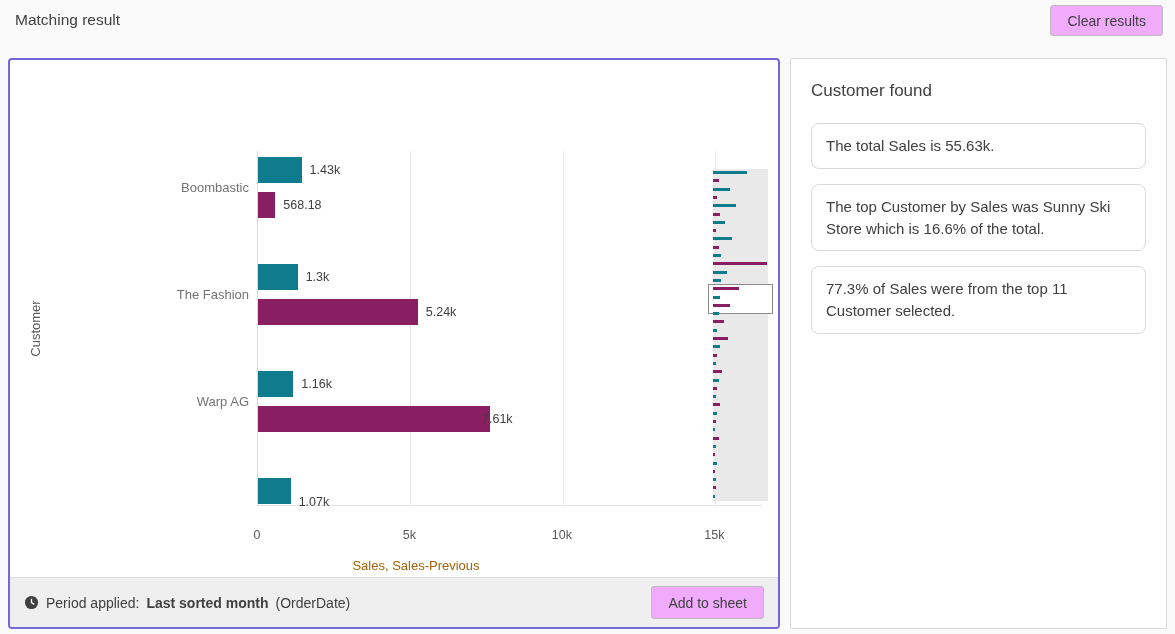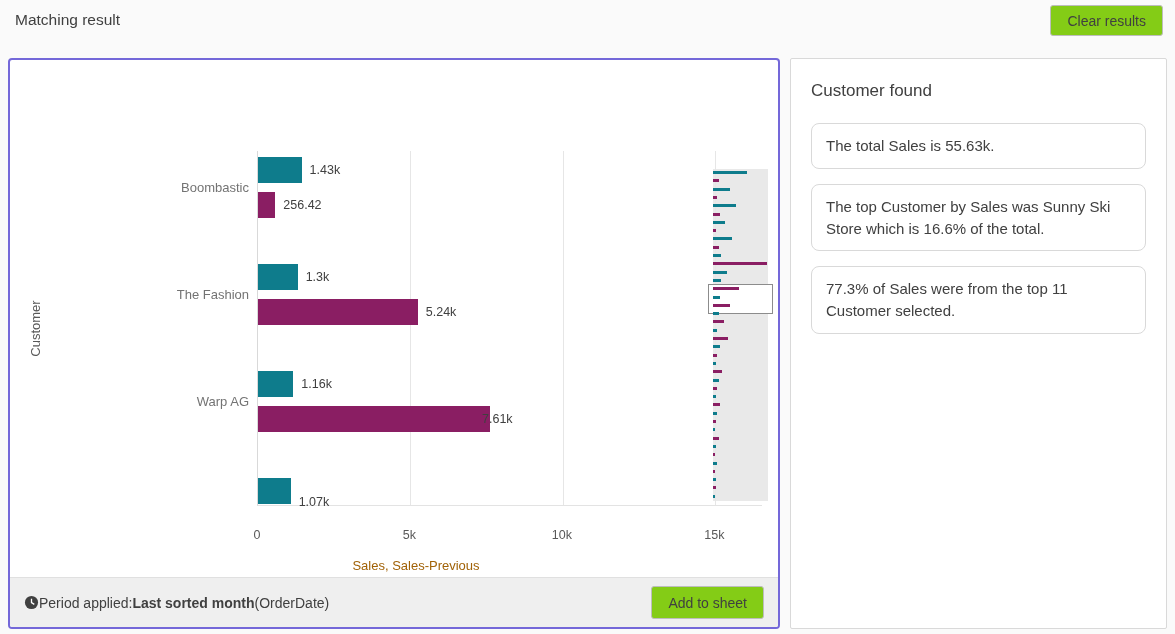--- a/index.html
+++ b/index.html
@@ -7,21 +7,21 @@
   body {
     font-family: "Liberation Sans", sans-serif;
     background: #fafafa;
     color: #404040;
     position: relative;
     overflow: hidden;
   }
   .topbar { position: absolute; top: 0; left: 0; right: 0; height: 44px; }
   .page-title { position: absolute; left: 15px; top: 11px; font-size: 15.5px; color: #404040; }
   .btn {
-    background: #84cc16; border: 1px solid #bdbdbd; border-radius: 3px;
+    background: #f0abfc; border: 1px solid #bdbdbd; border-radius: 3px;
     font-size: 14px; color: #404040; padding: 4px 16px; height: 31px;
     cursor: pointer; font-family: inherit;
   }
   .clear-btn { position: absolute; right: 12px; top: 5px; }
 
   
   .chart-card {
     position: absolute; left: 8px; top: 58px; width: 772px; height: 571px;
     background: #fff; border: 2px solid #7468d9; border-radius: 4px;
   }
@@ -49,21 +49,21 @@
   .x-axis-title { position: absolute; left: 156px; top: 498px; width: 500px; text-align: center;
     font-size: 13px; color: #a16207; }
 
   .minimap { position: absolute; left: 455px; top: 18px; width: 55px; height: 332px; background: #e9e9e9; cursor: pointer; }
   .mm-bar { position: absolute; left: 0; height: 3px; z-index: 2; }
   .mm-viewport { position: absolute; left: -5px; width: 65px; background: #fff; border: 1px solid #8c8c8c; z-index: 1; cursor: grab; }
 
   .card-footer {
     position: absolute; left: 0; right: 0; bottom: 0; height: 50px;
     background: #efefef; border-top: 1px solid #e0e0e0; border-radius: 0 0 2px 2px;
-    display: flex; align-items: center; padding: 0 14px; gap: 0; font-size: 14px; color: #404040;
+    display: flex; align-items: center; padding: 0 14px; gap: 7px; font-size: 14px; color: #404040;
   }
   .footer-bold { font-weight: bold; }
   .add-btn { margin-left: auto; height: 33px; }
 
   
   .insights-panel {
     position: absolute; left: 790px; top: 58px; width: 377px; height: 571px;
     background: #fff; border: 1px solid #d9d9d9; border-radius: 2px; padding: 16px 20px;
   }
   .insights-title { font-size: 17px; color: #404040; margin: 6px 0 22px 0; font-weight: normal; }
@@ -130,21 +130,21 @@
         <div class="mm-bar" style="top: 317.4px; width: 6%; background: rgb(138, 30, 99);"></div>
         <div class="mm-bar" style="top: 325.7px; width: 4%; background: rgb(14, 124, 140);"></div>
       </div>
   <div class="gridline" style="left: 152.476px;"></div>
       <div class="gridline" style="left: 304.952px;"></div>
       <div class="gridline" style="left: 457.428px;"></div>
       <div class="cat-label" style="top: 36px;">Boombastic</div>
       <div class="bar" style="top: 5.5px; width: 43.6081px; background: rgb(14, 124, 140);"></div>
       <div class="value-label" style="left: 51.6081px; top: 18.5px;">1.43k</div>
       <div class="bar" style="top: 40.5px; width: 17.3267px; background: rgb(138, 30, 99);"></div>
-      <div class="value-label" style="left: 25.3267px; top: 53.5px;">256.42</div>
+      <div class="value-label" style="left: 25.3267px; top: 53.5px;">568.18</div>
       <div class="cat-label" style="top: 143px;">The Fashion</div>
       <div class="bar" style="top: 112.5px; width: 39.6437px; background: rgb(14, 124, 140);"></div>
       <div class="value-label" style="left: 47.6437px; top: 125.5px;">1.3k</div>
       <div class="bar" style="top: 147.5px; width: 159.795px; background: rgb(138, 30, 99);"></div>
       <div class="value-label" style="left: 167.795px; top: 160.5px;">5.24k</div>
       <div class="cat-label" style="top: 250px;">Warp AG</div>
       <div class="bar" style="top: 219.5px; width: 35.3744px; background: rgb(14, 124, 140);"></div>
       <div class="value-label" style="left: 43.3744px; top: 232.5px;">1.16k</div>
       <div class="bar" style="top: 254.5px; width: 232.068px; background: rgb(138, 30, 99);"></div>
       <div class="value-label" style="left: 224px; top: 267.5px;">7.61k</div>

